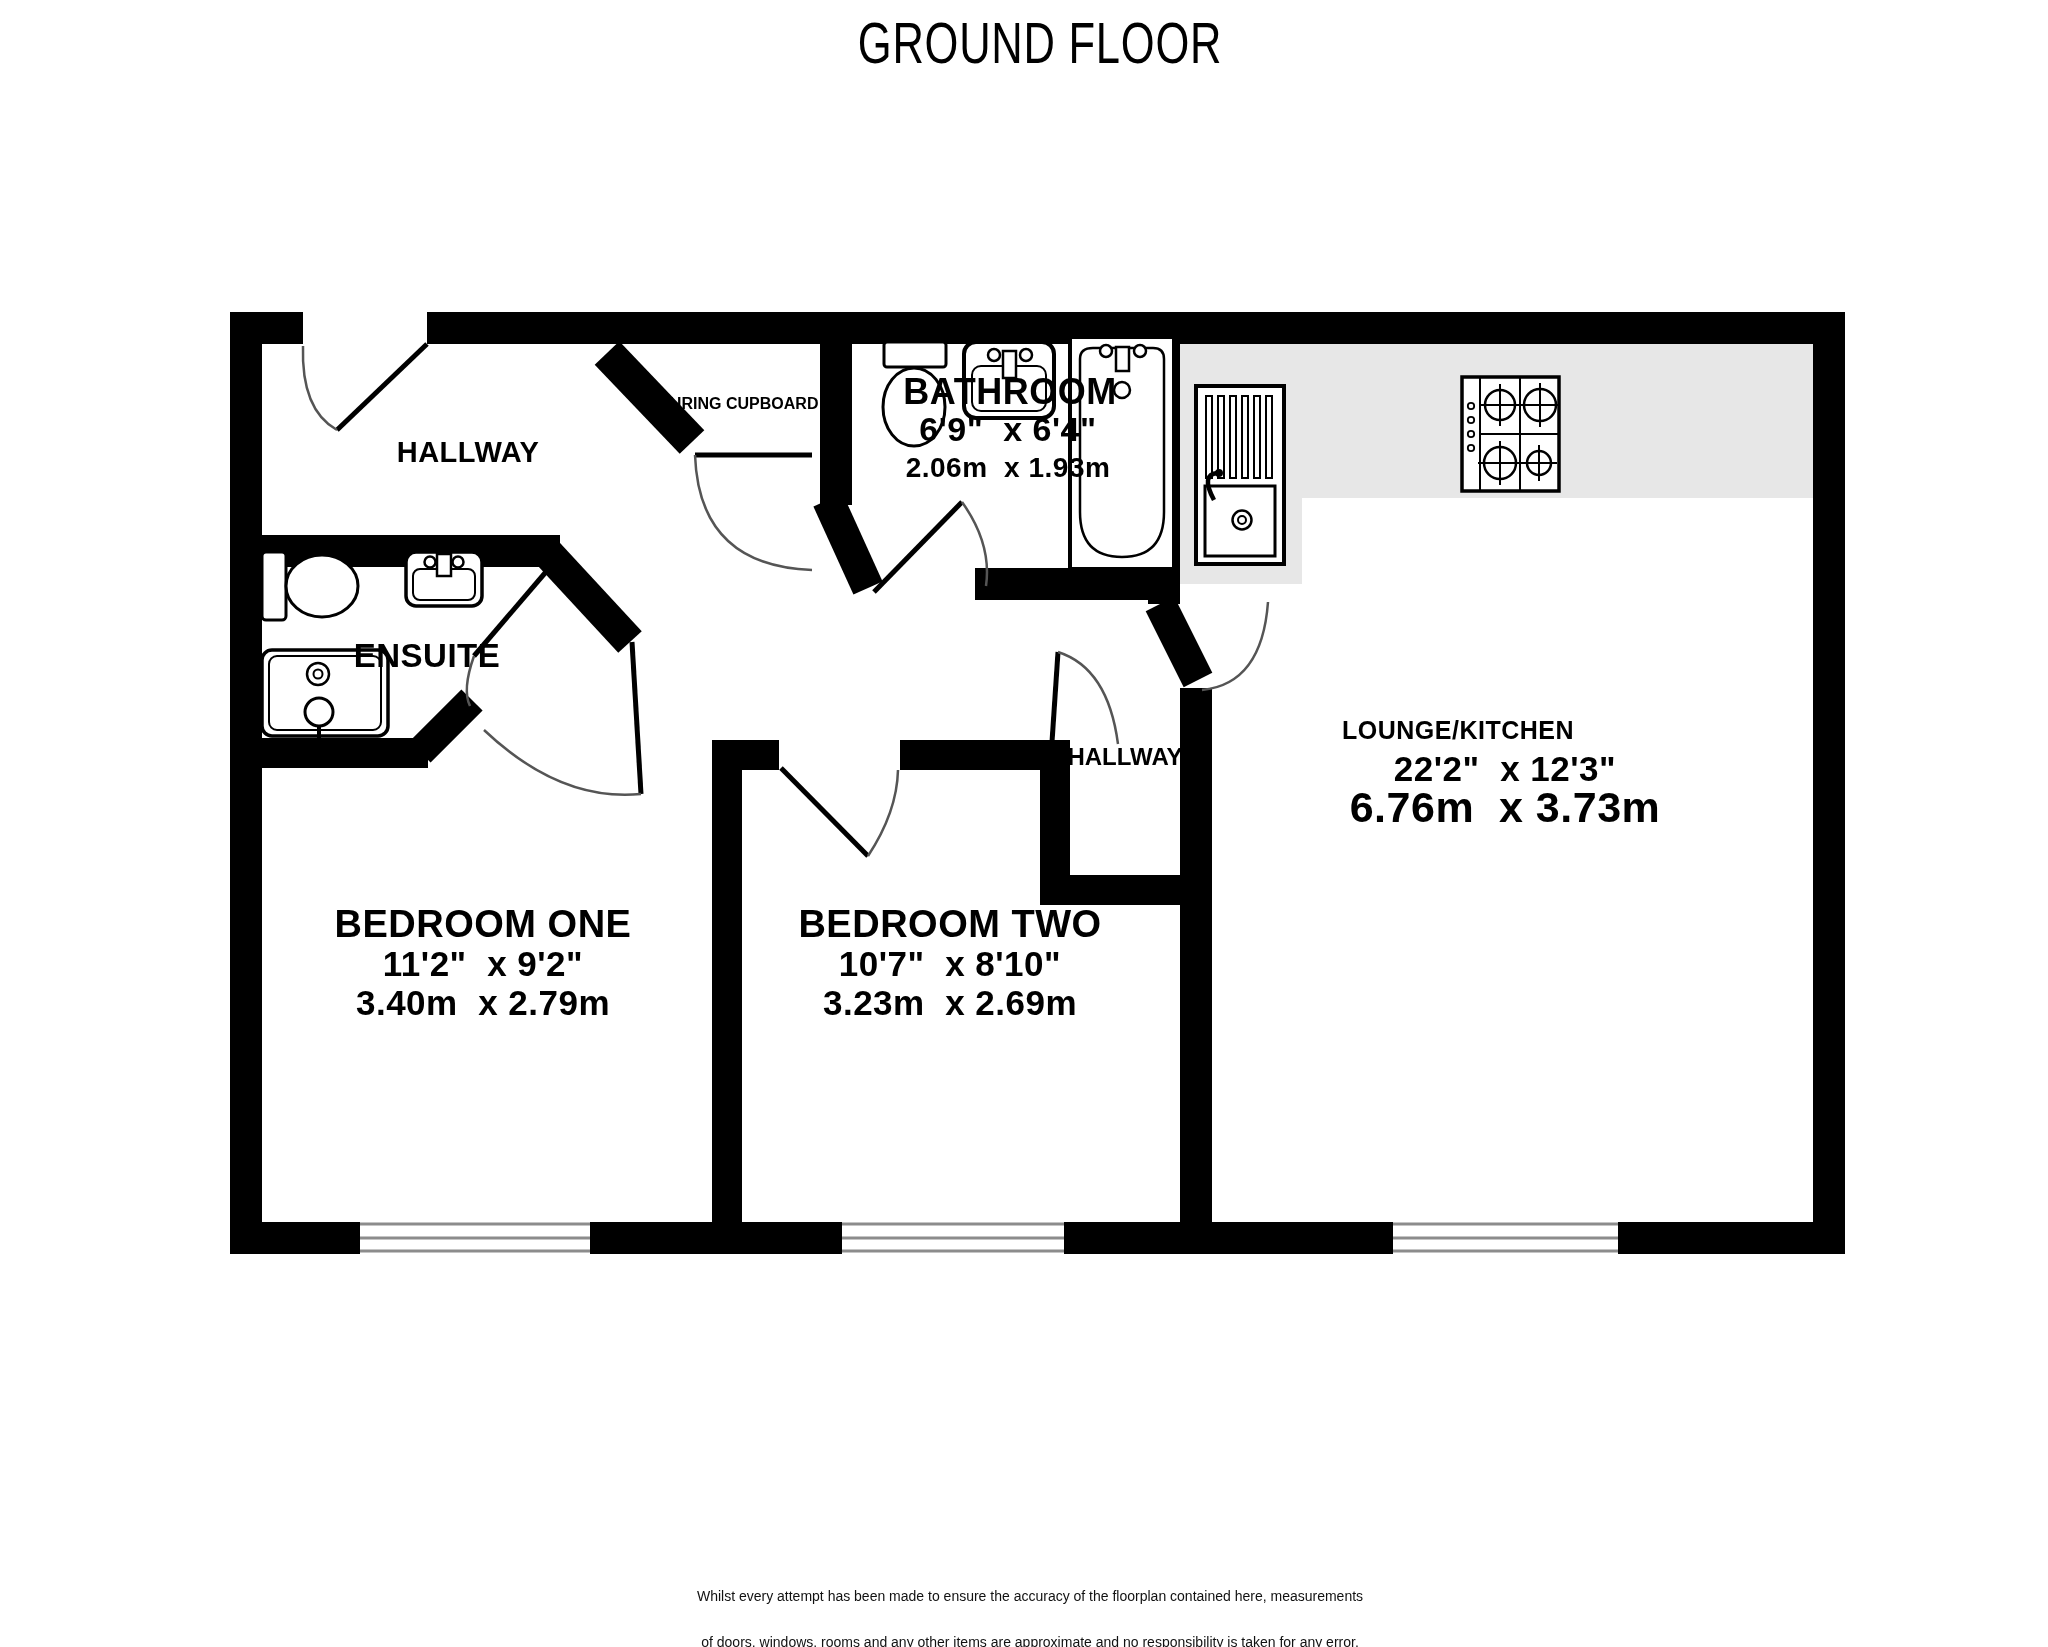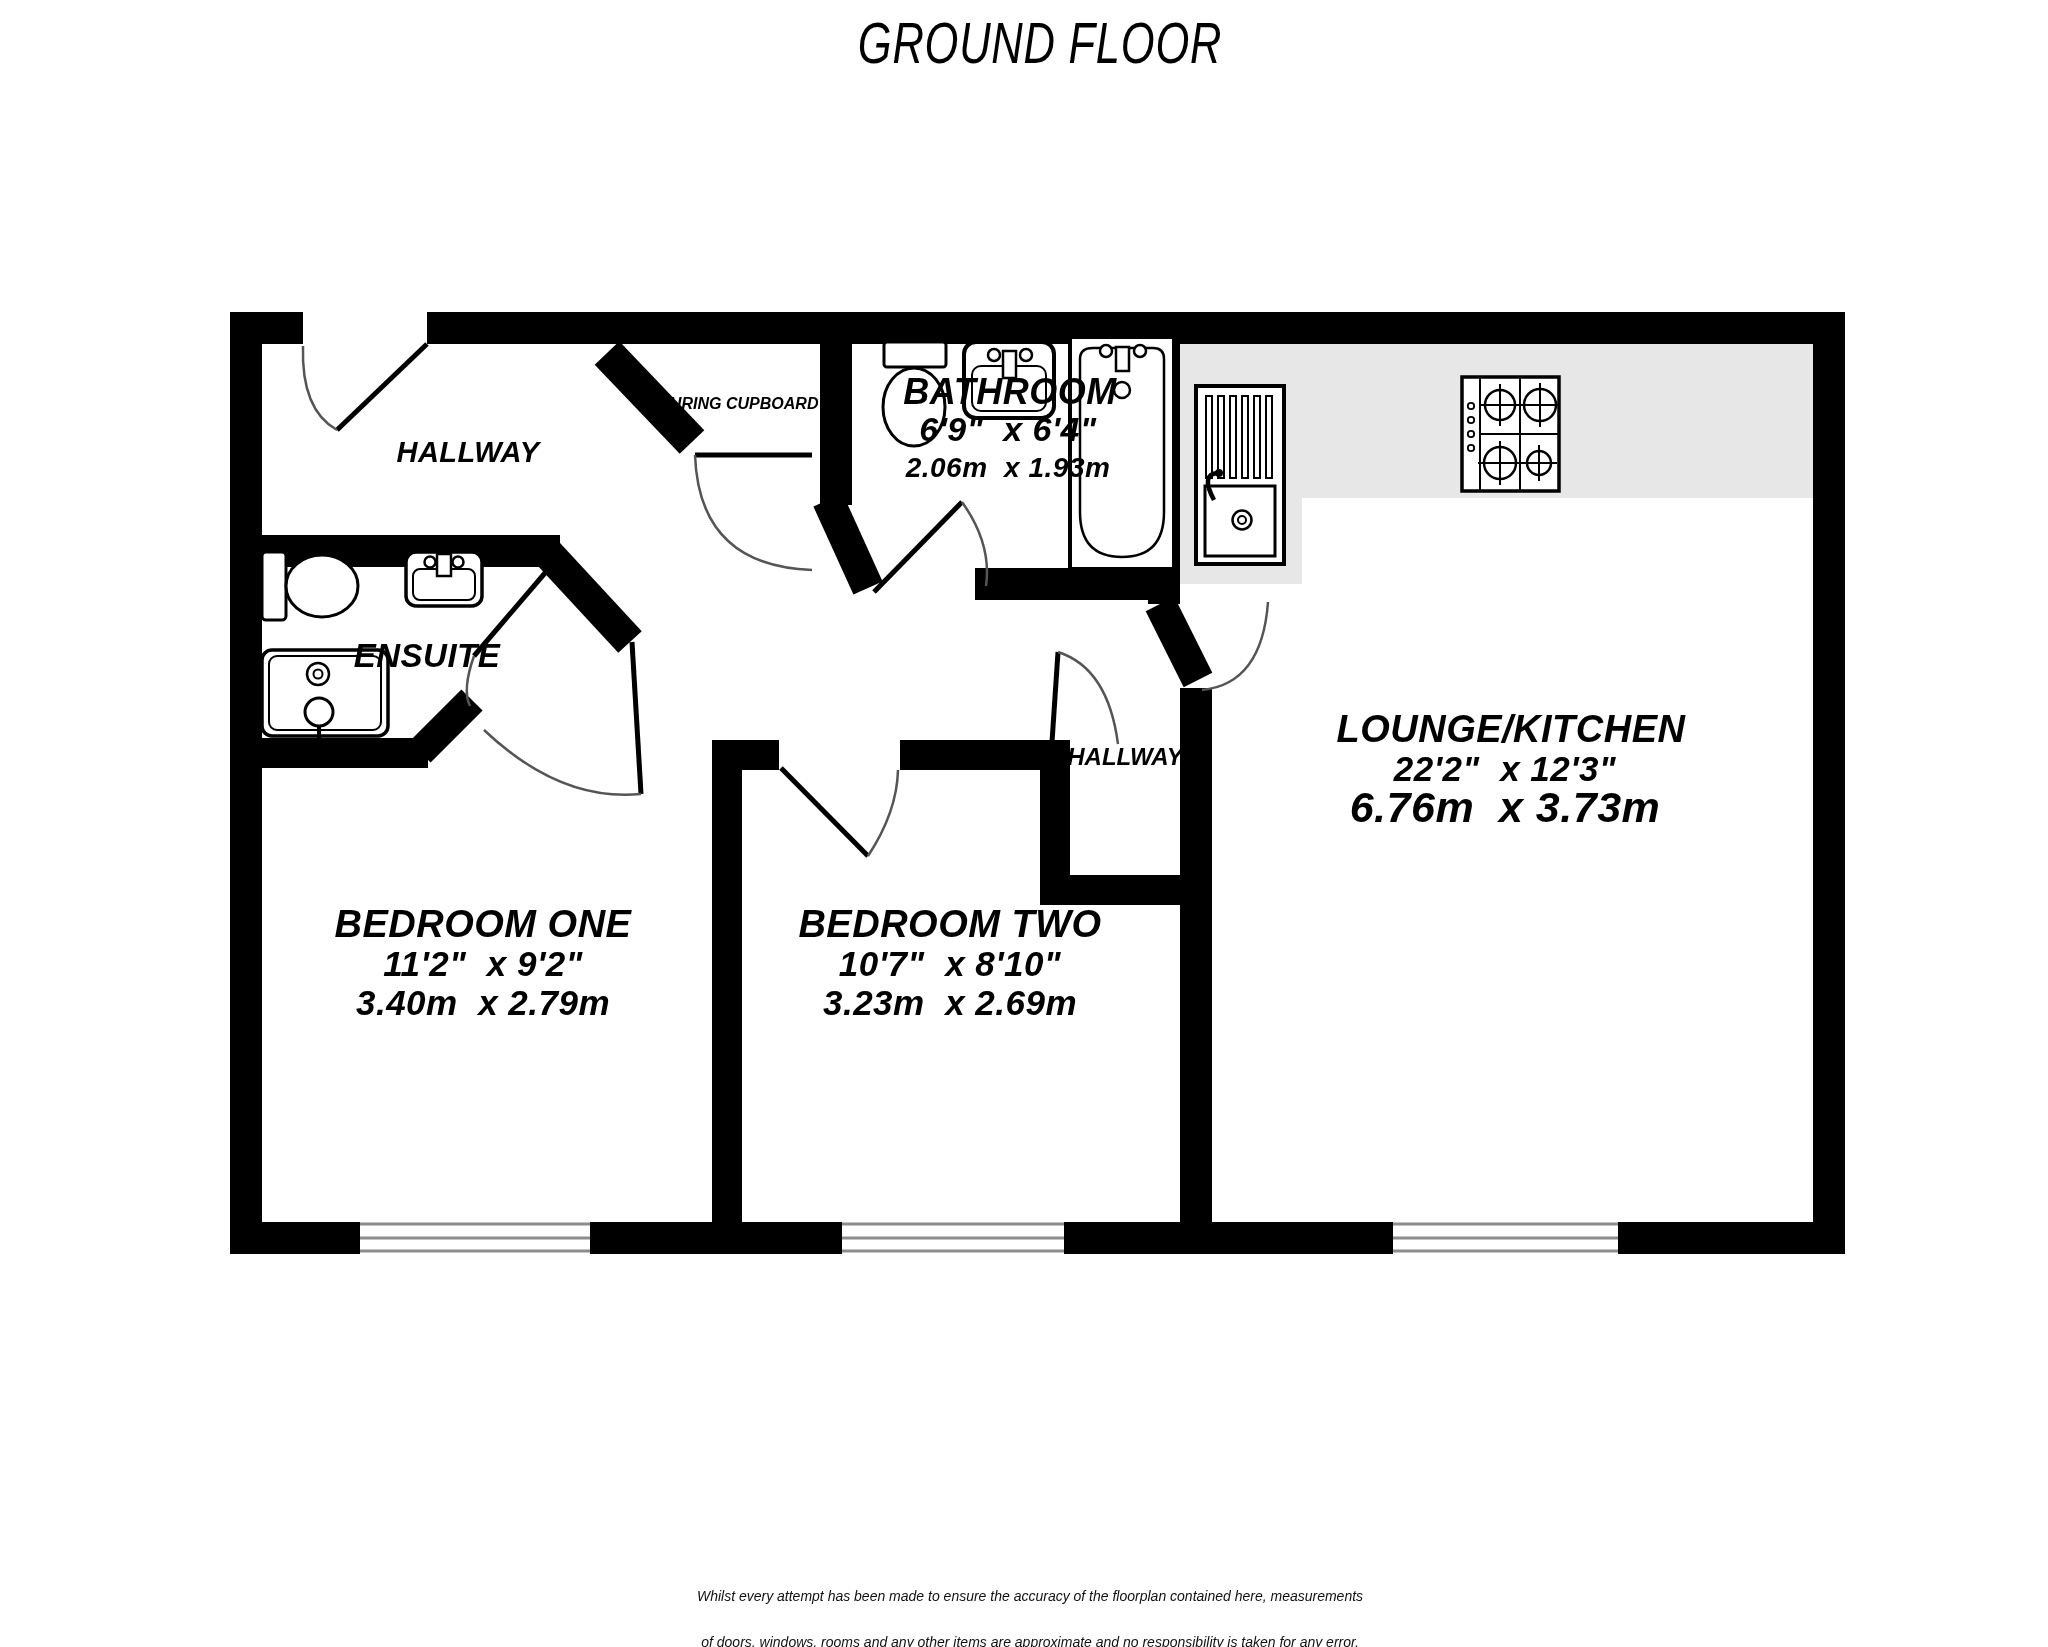--- a/index.html
+++ b/index.html
@@ -1,17 +1,17 @@
 <!DOCTYPE html>
 <html><head>
 <meta charset="utf-8">
 <style>
   html,body{margin:0;padding:0;background:#ffffff;}
   .stage{position:relative;width:2048px;height:1647px;background:#ffffff;overflow:hidden;
-         font-family:"Liberation Sans",sans-serif;font-style:italic;}
+         font-family:"Liberation Sans",sans-serif;}
   .plan-svg{position:absolute;left:0;top:0;}
   .lbl{position:absolute;transform:translate(-50%,-50%);font-weight:bold;color:#000;
        white-space:pre;text-align:center;line-height:1.05;letter-spacing:0.5px;}
   .title{position:absolute;transform:translate(-50%,-50%) scaleX(0.75);font-weight:400;
          color:#000;white-space:pre;letter-spacing:1px;}
   .disclaimer{position:absolute;left:1030px;top:1558px;transform:translateX(-50%);
               text-align:center;font-size:14px;line-height:15.4px;color:#111;
               font-weight:400;white-space:pre;}
 </style>
 </head>
@@ -195,21 +195,21 @@
   <div class="lbl" style="left:400px;top:656px;font-size:33px;margin-left:27px;">ENSUITE</div>
 
   <div class="lbl" style="left:483px;top:925px;font-size:38px;">BEDROOM ONE</div>
   <div class="lbl" style="left:483px;top:964px;font-size:35px;">11'2"  x 9'2"</div>
   <div class="lbl" style="left:483px;top:1003px;font-size:35px;">3.40m  x 2.79m</div>
 
   <div class="lbl" style="left:950px;top:925px;font-size:38px;">BEDROOM TWO</div>
   <div class="lbl" style="left:950px;top:964px;font-size:35px;">10'7"  x 8'10"</div>
   <div class="lbl" style="left:950px;top:1003px;font-size:35px;">3.23m  x 2.69m</div>
 
-  <div class="lbl" style="left:1511px;top:730px;font-size:38px;">LOUNGE/KITCHEN</div>
+  <div class="lbl" style="left:1458px;top:730px;font-size:25px;">LOUNGE/KITCHEN</div>
   <div class="lbl" style="left:1505px;top:769px;font-size:35px;">22'2"  x 12'3"</div>
   <div class="lbl" style="left:1505px;top:808px;font-size:43px;">6.76m  x 3.73m</div>
 
   <div class="lbl" style="left:1125px;top:757px;font-size:24px;letter-spacing:0;">HALLWAY</div>
 
   <div class="disclaimer">
     <div>Whilst every attempt has been made to ensure the accuracy of the floorplan contained here, measurements</div>
     <div>of doors, windows, rooms and any other items are approximate and no responsibility is taken for any error,</div>
     
     

